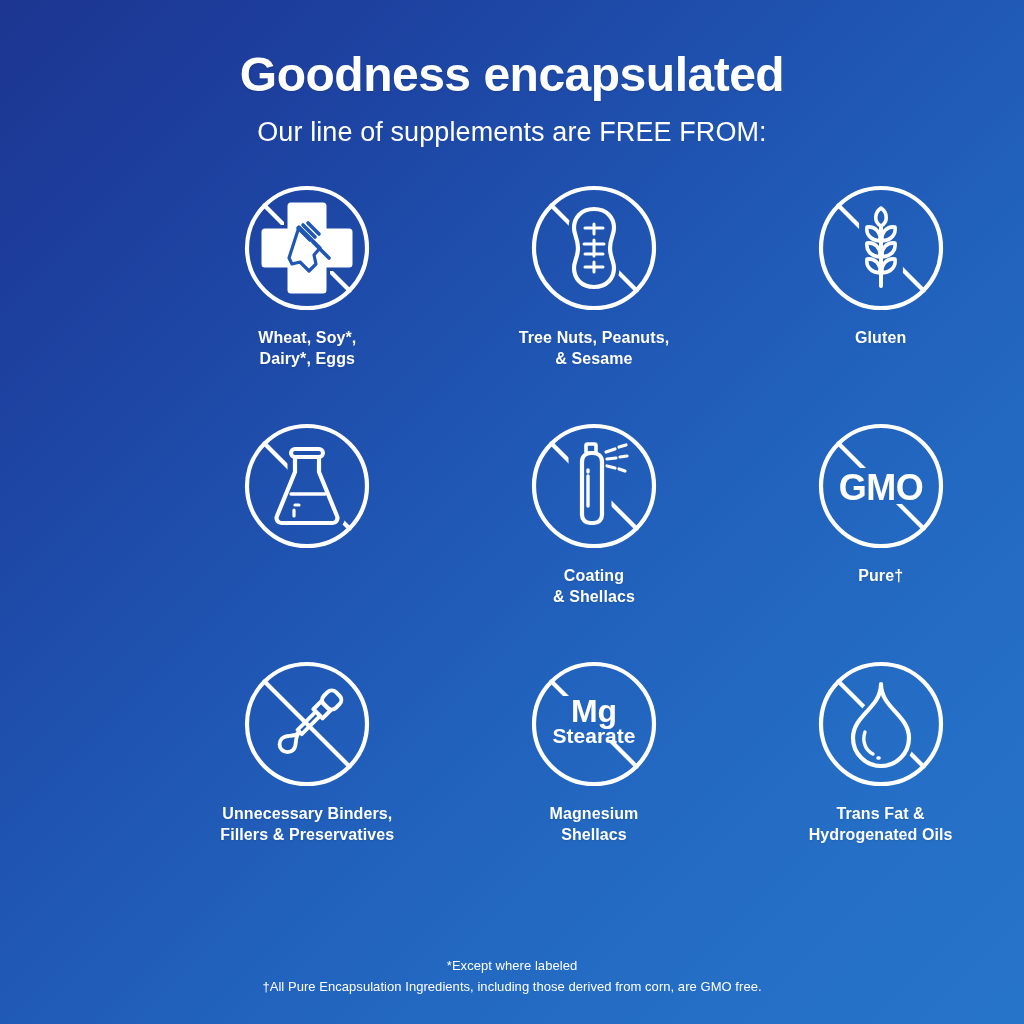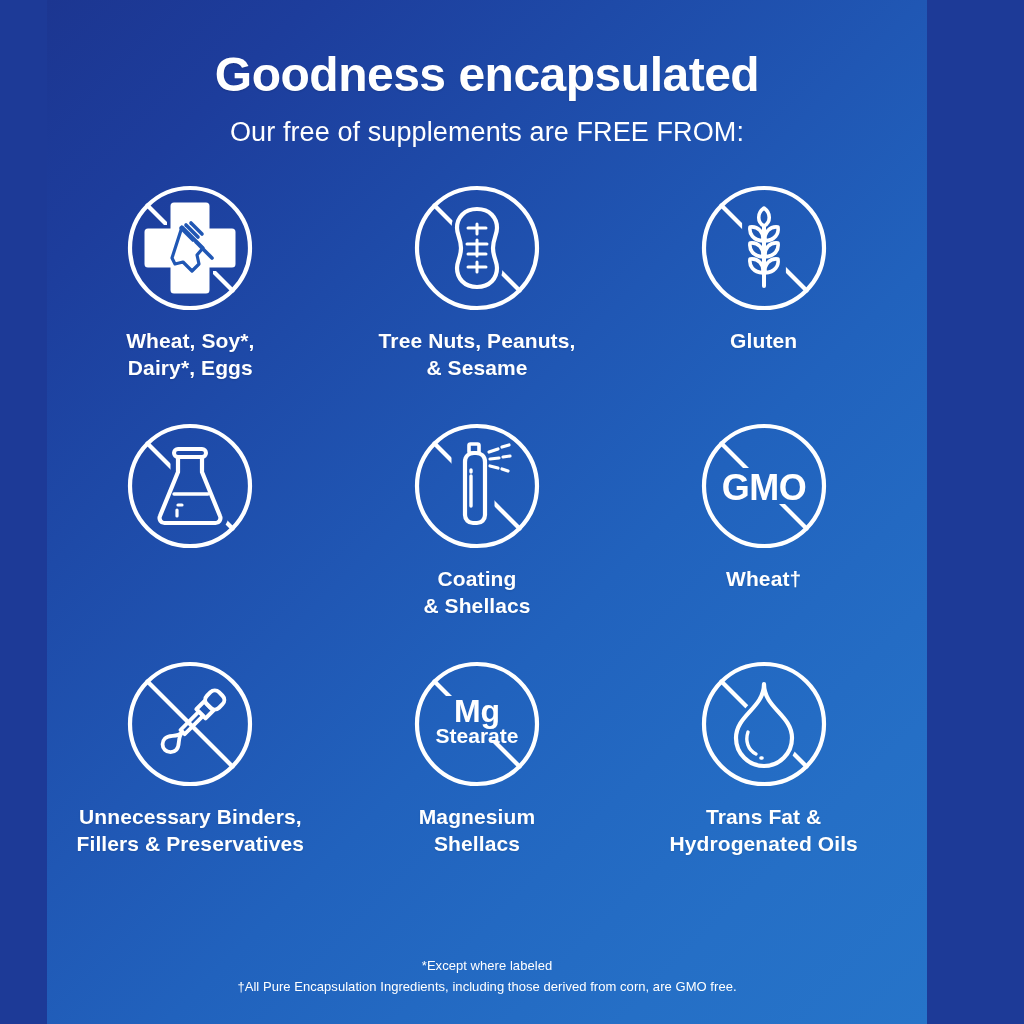--- a/index.html
+++ b/index.html
@@ -9,38 +9,37 @@
   body {
     width: 1024px;
     height: 1024px;
     overflow: hidden;
     font-family: "Liberation Sans", sans-serif;
     background: #1d3a97;
   }
 
   #poster {
     position: relative;
-    width: 880px;
+    width: 1024px;
     height: 1024px;
     box-sizing: border-box;
     background:
       linear-gradient(135deg,
         #1c3691 0%,
         #1d3d9c 14%,
         #1e4aa8 30%,
         #2057b4 46%,
         #2162bd 60%,
         #2369c2 72%,
         #256fc6 84%,
         #2674c9 100%);
     color: #ffffff;
     display: flex;
     flex-direction: column;
-    align-items: flex-start;
-    margin-left: 47px;
+    align-items: flex-end;
   }
 
   
   .header {
     width: 100%;
     text-align: center;
     padding-top: 48px;
   }
   .title {
     font-size: 48px;
@@ -84,21 +83,21 @@
   .badge svg {
     display: block;
     width: 128px;
     height: 128px;
     overflow: visible;
   }
 
   .cell-label {
     margin-top: 16px;
     text-align: center;
-    font-size: 21px;
+    font-size: 16px;
     font-weight: bold;
     line-height: 1.28;
     letter-spacing: 0.1px;
     white-space: pre-line;
     text-shadow: 0 1px 2px rgba(0,0,0,0.10);
   }
 
   
   .footnotes {
     position: absolute;
@@ -115,21 +114,21 @@
     margin: 0;
   }
 </style>
 </head>
 <body>
 
 <div id="poster">
 
   <div class="header">
     <h1 class="title">Goodness encapsulated</h1>
-    <p class="subtitle">Our free of supplements are FREE FROM:</p>
+    <p class="subtitle">Our line of supplements are FREE FROM:</p>
   </div>
 
   <div class="grid">
 
     <div class="cell">
       <div class="badge">
         <svg viewBox="0 0 128 128" fill="none" stroke="#ffffff" stroke-width="4.2" stroke-linecap="round" stroke-linejoin="round">
           <defs>
             <mask id="m-allerg">
               <rect x="-10" y="-10" width="148" height="148" fill="#fff"></rect>
@@ -261,21 +260,21 @@
             <mask id="m-gmo">
               <rect x="-10" y="-10" width="148" height="148" fill="#fff"></rect>
               <rect x="16" y="44" width="96" height="40" rx="8" fill="#000"></rect>
             </mask>
           </defs>
           <circle cx="64" cy="64" r="60"></circle>
           <line x1="21.5" y1="21.5" x2="106.5" y2="106.5" mask="url(#m-gmo)"></line>
           <text x="64" y="78" text-anchor="middle" stroke="none" fill="#ffffff" font-family="Liberation Sans, sans-serif" font-size="36" font-weight="bold" letter-spacing="-0.5">GMO</text>
         </svg>
       </div>
-      <div class="cell-label">Wheat†</div>
+      <div class="cell-label">Pure†</div>
     </div>
 
     <div class="cell">
       <div class="badge">
         <svg viewBox="0 0 128 128" fill="none" stroke="#ffffff" stroke-width="4.2" stroke-linecap="round" stroke-linejoin="round">
           <circle cx="64" cy="64" r="60"></circle>
           <line x1="21.5" y1="21.5" x2="106.5" y2="106.5"></line>
           <g transform="rotate(45 64 64)">
             <rect x="56" y="21" width="17" height="17" rx="6" stroke-width="4"></rect>
             <path d="M58 38 h13 v11 h-13 z" stroke-width="4"></path>

